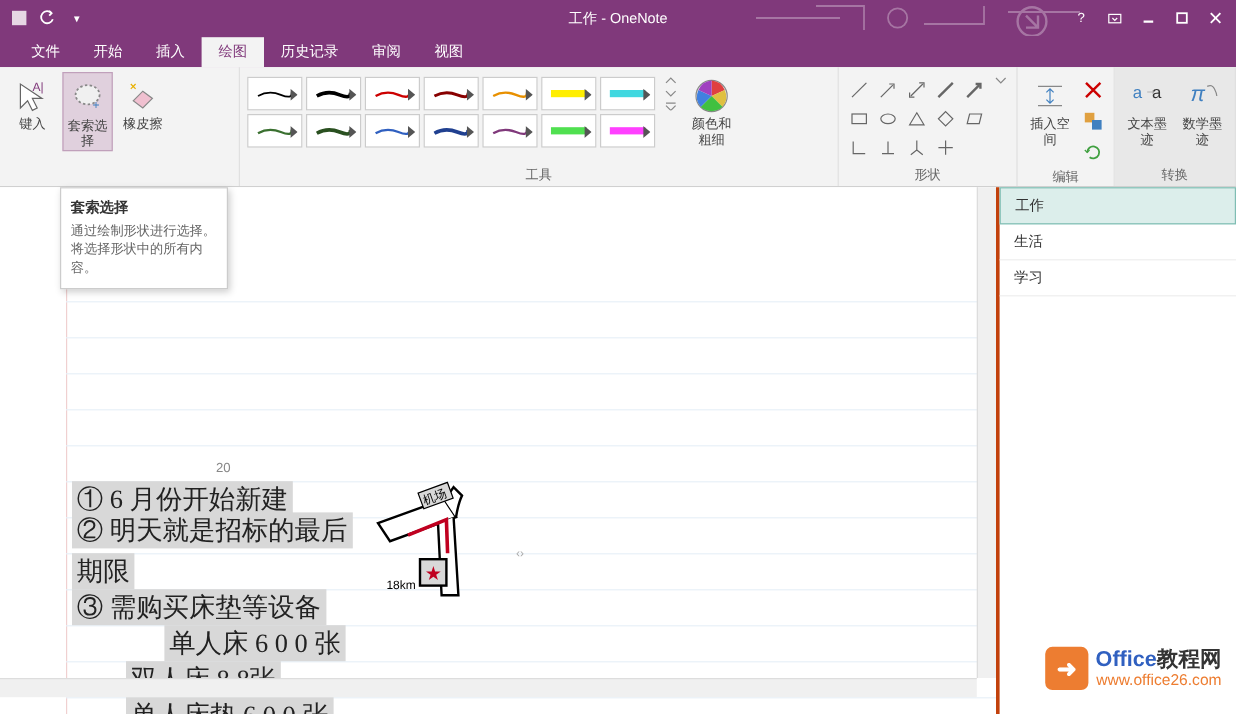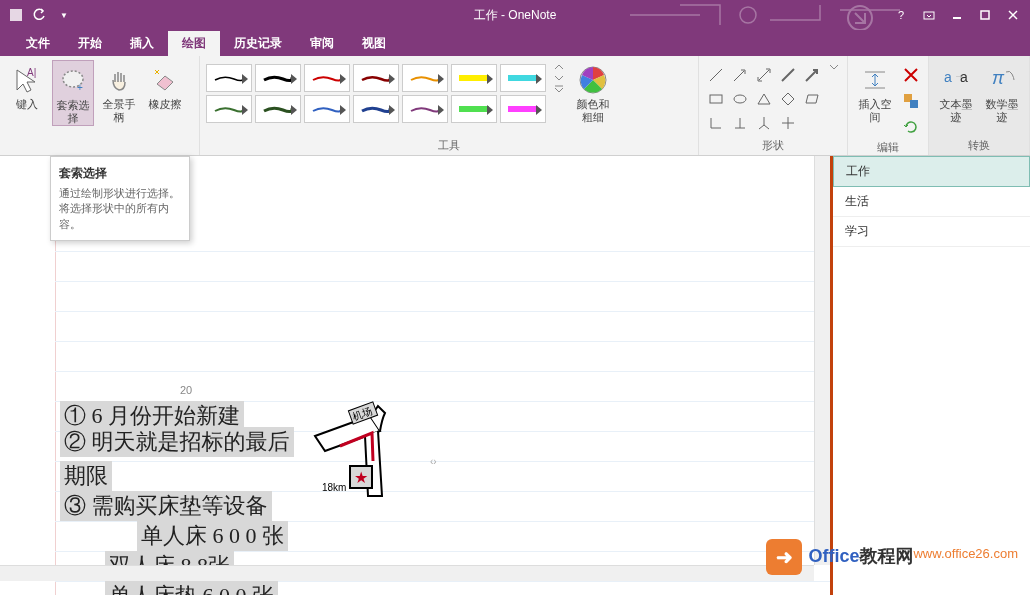--- a/index.html
+++ b/index.html
@@ -6,21 +6,21 @@
     body { width: 1030px; height: 595px; background: #fff; overflow: hidden; position: relative; }
     
     .title-bar { height: 30px; background: #80397B; display: flex; align-items: center; color: #fff; font-size: 12px; position: relative; }
     .title-bar-left { display: flex; align-items: center; gap: 8px; padding-left: 8px; }
     .title-bar-icon { width: 16px; height: 16px; display: flex; align-items: center; justify-content: center; }
     .title-bar-center { position: absolute; left: 50%; transform: translateX(-50%); }
     .title-bar-right { position: absolute; right: 4px; display: flex; gap: 2px; }
     .win-btn { width: 26px; height: 20px; display: flex; align-items: center; justify-content: center; color: #fff; font-size: 11px; }
     .bg-deco { position: absolute; right: 60px; top: 0; width: 350px; height: 30px; opacity: 0.3; }
     
-    .menu-bar { height: 26px; background: #80397B; display: flex; align-items: flex-end; padding-left: 12px; font-weight: bold; }
+    .menu-bar { height: 26px; background: #80397B; display: flex; align-items: flex-end; padding-left: 12px; }
     .menu-item { padding: 4px 14px; color: #fff; font-size: 12px; cursor: pointer; }
     .menu-item.active { background: #F3F3F3; color: #80397B; }
     
     .ribbon { height: 100px; background: #F3F3F3; display: flex; border-bottom: 1px solid #d0d0d0; }
     .ribbon-group { display: flex; flex-direction: column; border-right: 1px solid #e0e0e0; padding: 4px 6px 2px 6px; }
     .ribbon-group-content { flex: 1; display: flex; align-items: flex-start; gap: 4px; }
     .ribbon-group-label { text-align: center; font-size: 11px; color: #666; padding-top: 2px; }
     .big-btn { width: 42px; display: flex; flex-direction: column; align-items: center; gap: 2px; cursor: pointer; padding-top: 4px; }
     .big-btn-icon { width: 32px; height: 32px; display: flex; align-items: center; justify-content: center; }
     .big-btn-label { font-size: 11px; color: #444; text-align: center; line-height: 1.2; }
@@ -51,21 +51,21 @@
     
     .handwriting { position: absolute; font-family: "KaiTi", "STKaiti", cursive; background: #d8d8d8; font-size: 22px; color: #222; padding: 0 4px; }
     
     .sketch { position: absolute; left: 310px; top: 245px; width: 110px; height: 110px; }
     
     .scrollbar-v { position: absolute; right: 200px; top: 156px; bottom: 30px; width: 16px; background: #f0f0f0; border-left: 1px solid #ddd; }
     .scrollbar-h { position: absolute; left: 0; right: 216px; bottom: 14px; height: 16px; background: #f0f0f0; border-top: 1px solid #ddd; }
     
     .watermark { position: absolute; right: 12px; bottom: 20px; display: flex; align-items: center; gap: 6px; }
     .wm-logo { width: 36px; height: 36px; background: #ED7D31; border-radius: 6px; display: flex; align-items: center; justify-content: center; color: #fff; font-weight: bold; font-size: 20px; }
-    .wm-text { display: flex; flex-direction: row; line-height: 1.1; text-align: right; }
+    .wm-text { display: flex; flex-direction: column; line-height: 1.1; text-align: right; }
     .wm-text-top { font-size: 18px; font-weight: bold; }
     .wm-text-bottom { font-size: 13px; color: #ED7D31; }
     
     .date-text { position: absolute; left: 180px; top: 184px; font-size: 11px; color: #888; margin-top: 44px; }
   </style>
 </head>
 <body>
 
 <div class="title-bar">
   <div class="bg-deco">
@@ -144,28 +144,20 @@
             <svg width="28" height="28">
               <ellipse cx="14" cy="12" rx="10" ry="8" stroke="#888" stroke-width="1.5" fill="#f0f0f0" stroke-dasharray="2 2"></ellipse>
               <text x="18" y="24" font-size="10" fill="#4080C0">+</text>
             </svg>
           </div>
         <div class="big-btn-label">套索选择</div>
       </div>
       <div class="big-btn">
         <div class="big-btn-icon">
             <svg width="28" height="28">
-              <path d="M10 8 L10 16 M13 6 L13 16 M16 7 L16 16 M19 9 L19 16 M8 14 Q8 22 14 24 Q20 24 20 16" stroke="#888" stroke-width="1.5" fill="#f8f0e0"></path>
-            </svg>
-          </div>
-        <div class="big-btn-label">全景手柄</div>
-      </div>
-      <div class="big-btn">
-        <div class="big-btn-icon">
-            <svg width="28" height="28">
               <path d="M6 18 L14 10 L22 16 L14 24 Z" fill="#F0C0D0" stroke="#888"></path>
               <path d="M4 4 L8 8 M8 4 L4 8" stroke="#E8B000" stroke-width="1"></path>
             </svg>
           </div>
         <div class="big-btn-label">橡皮擦</div>
       </div>
     </div>
   </div>
 
   <div class="ribbon-group" style="flex:1;">

